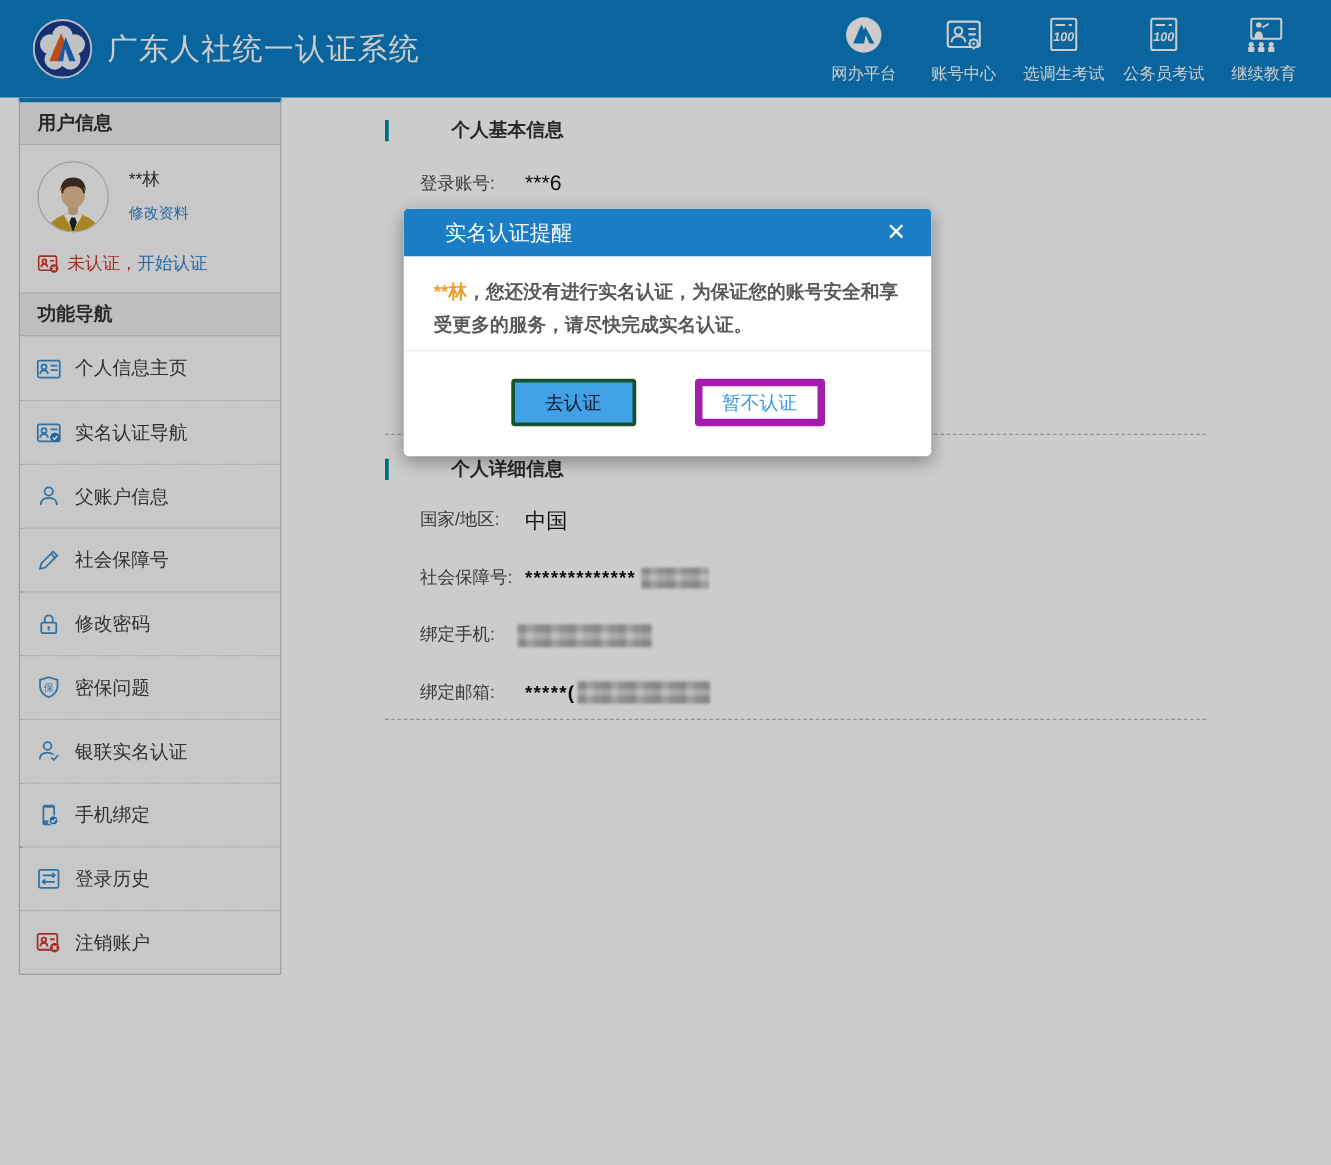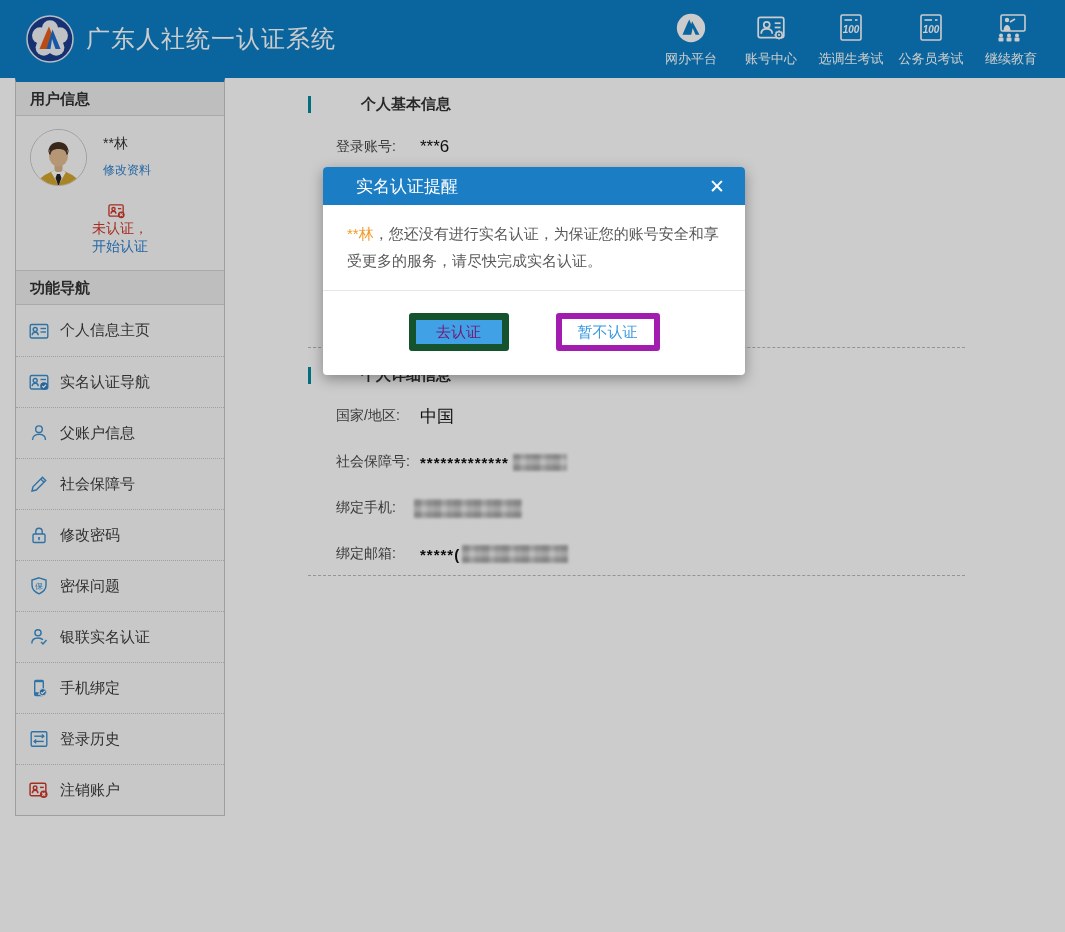--- a/index.html
+++ b/index.html
@@ -19,21 +19,21 @@
   
   .sidebar { position:absolute; left:15px; top:78px; width:210px; background:#fafafa; border:1px solid #c7c7c7; border-top:4px solid #0d7fc6; }
   .side-header { height:34px; line-height:33px; padding-left:14px; background:#eeeeee; border-bottom:1px solid #d5d5d5; font-size:15px; font-weight:bold; color:#333; }
   .user-card { padding:13px 14px 14px; border-bottom:1px solid #d5d5d5; }
   .user-top { display:flex; }
   .avatar { width:57px; height:57px; border-radius:50%; border:1px solid #c4c4c4; background:#fdfdfd; overflow:hidden; flex:0 0 57px; }
   .user-meta { margin-left:16px; padding-top:6px; }
   .user-name { font-size:14px; color:#333; }
   .link { color:#3183cf; cursor:pointer; text-decoration:none; }
   .user-edit { display:inline-block; font-size:12px; margin-top:9px; }
-  .status-row { margin-top:16px; display:flex; align-items:center; font-size:14px;flex-direction:column; }
+  .status-row { margin-top:16px; display:flex; align-items:center; font-size:14px; }
   .status-row .st-icon { margin-right:6px; display:flex; }
   .status-text { color:#cf3a2e; }
   .menu { }
   .menu-item { height:51px; display:flex; align-items:center; padding-left:13px; cursor:pointer; }
   .menu-item + .menu-item { border-top:1px dotted #c9c9c9; }
   .menu-item .mi-icon { width:20px; height:20px; margin-right:11px; display:flex; align-items:center; justify-content:center; }
   .menu-item .mi-label { font-size:15px; color:#3d3d3d; }
   .section-title { display:flex; align-items:center; font-size:15px; font-weight:bold; color:#333;gap:40px; }
   .section-title .bar { width:3px; height:17px; background:#008d9c; margin-right:10px; }
   .st-basic { position:absolute; left:308px; top:95px; }
@@ -57,25 +57,25 @@
   .mz-email { width:106px; height:18px; margin-left:2px; vertical-align:-3px; }
 
   
   .dim { position:absolute; inset:0; background:rgba(0,0,0,0.2); z-index:50; }
 
   
   .modal { position:absolute; left:323px; top:167px; width:422px; z-index:100; background:#fff; border-radius:4px; box-shadow:0 4px 14px rgba(0,0,0,0.35); overflow:hidden; }
   .modal-header { height:38px; background:#1b7ec5; display:flex; align-items:center; }
   .modal-title { color:#fff; font-size:17px; margin-left:33px; }
   .modal-close { margin-left:auto; margin-right:20px; color:#fff; font-size:19px; line-height:1; cursor:pointer; }
-  .modal-body { padding:15px 24px 16px; font-size:15px; color:#595959; line-height:27px; border-bottom:1px solid #e7e7e7; }
+  .modal-body { padding:15px 24px 6px; font-size:15px; color:#595959; line-height:27px; border-bottom:1px solid #e7e7e7;font-weight:bold; }
   .hl-orange { color:#f29b2d; }
   .modal-footer { padding:22px 0 24px; display:flex; justify-content:center; }
   .btn { height:38px; font-size:15px; border-radius:3px; cursor:pointer; display:flex; align-items:center; justify-content:center; font-family:inherit; }
-  .btn-primary { width:100px; background:#41a1e6; border:7px solid #14532d; color:#701a75; margin-right:47px;text-align:right; }
+  .btn-primary { width:100px; background:#41a1e6; border:3px solid #14532d; color:#0f172a; margin-right:47px;text-align:right; }
   .btn-ghost { width:104px; background:#fff; border:6px solid #a21caf; color:#3898e0; }
 
   svg { display:block; }
 </style>
 </head>
 <body>
 
 <div id="stage">
 
   <div class="header">

